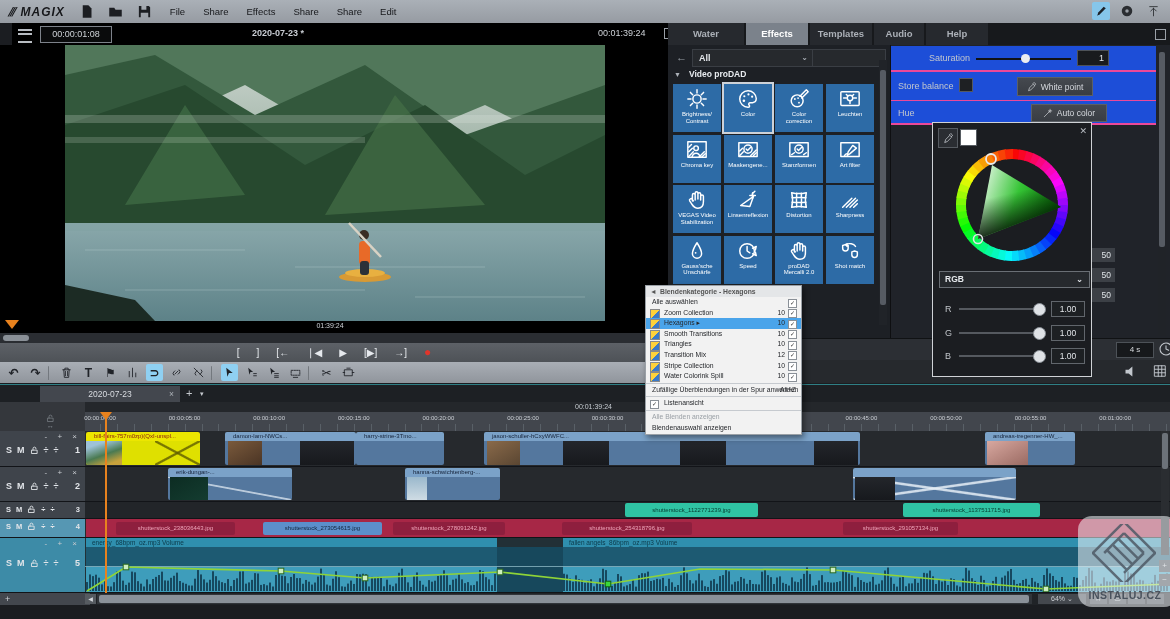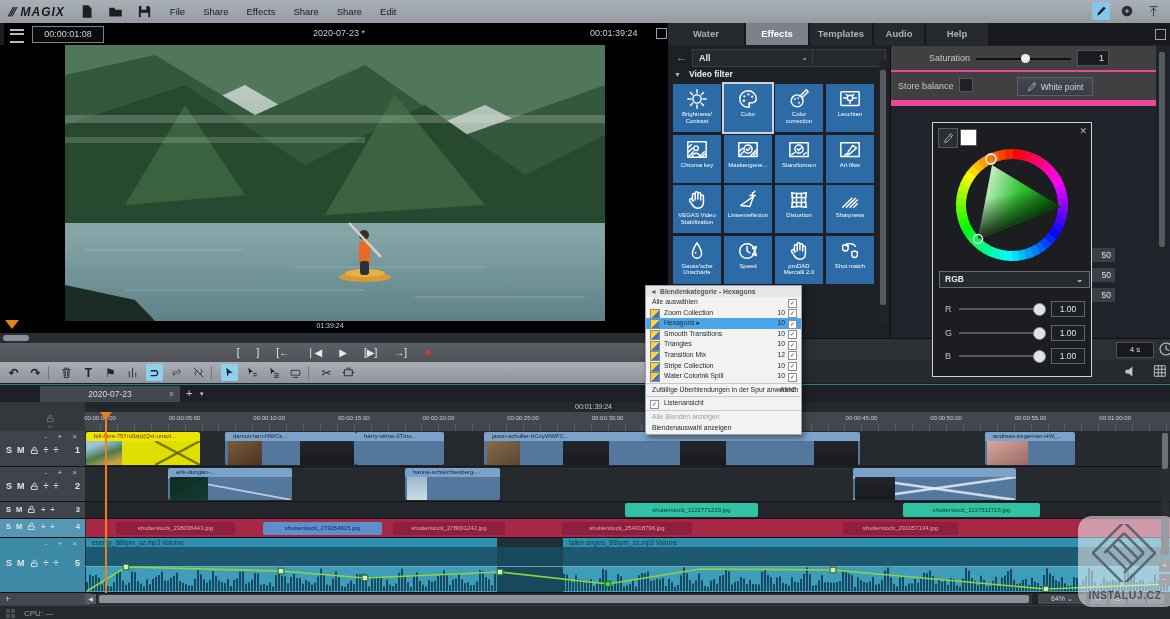--- a/index.html
+++ b/index.html
@@ -13,26 +13,26 @@
   
   #menubar{left:0;top:0;width:1170px;height:23px;background:linear-gradient(#aab0b7,#969ba2);display:flex;align-items:center;color:#17181b;}
   #logo{font-weight:bold;font-size:12px;margin-left:8px;letter-spacing:1px;font-style:italic;}
   .mb-ico{width:15px;height:15px;margin-left:14px;color:#1c1e22;}
   .menu-item{margin-left:18px;font-size:9.5px;cursor:default;}
   #mb-right{position:absolute;right:8px;top:2px;display:flex;gap:8px;align-items:center;}
   .mbr{width:18px;height:18px;display:flex;align-items:center;justify-content:center;border-radius:2px;color:#1c2228;}
   .mbr.hl{background:#86c6ea;}
 
   
-  #prev-top{left:4px;top:23px;width:668px;height:22px;background:#000;}
+  #prev-top{left:12px;top:23px;width:668px;height:22px;background:#000;}
   #burger{left:6px;top:6px;width:14px;height:10px;border-top:2px solid #b8bcc2;border-bottom:2px solid #b8bcc2;}
   #burger:before{content:"";display:block;margin-top:2px;border-top:2px solid #b8bcc2;}
   .tc{font-size:9px;color:#cfd3d8;}
   #tc-left{left:28px;top:3px;width:70px;height:15px;border:1px solid #7d828a;background:#0a0b0c;text-align:center;line-height:15px;}
-  #prev-title{left:240px;top:5px;width:190px;text-align:center;color:#c9cdd3;}
+  #prev-title{left:240px;top:5px;width:190px;text-align:left;color:#c9cdd3;font-weight:bold;}
   #tc-right{left:586px;top:5px;}
   .winico{width:9px;height:9px;border:1.5px solid #9aa0a7;}
   #video{left:65px;top:45px;width:540px;height:276px;}
   #ov-time{left:300px;top:322px;width:60px;text-align:center;font-size:7px;color:#cdd1d7;}
   #ph-tri{left:5px;top:320px;width:0;height:0;border-left:7px solid transparent;border-right:7px solid transparent;border-top:9px solid #e8821e;}
   #scrub{left:0;top:333px;width:668px;height:10px;background:#2a2d32;}
   #scrub-thumb{left:3px;top:2px;width:26px;height:6px;background:#8a9097;border-radius:3px;}
   #transport{left:0;top:343px;width:668px;height:19px;background:linear-gradient(#5d6167,#4e5257);display:flex;align-items:center;justify-content:center;gap:17px;}
   .tr-btn{color:#e6e9ed;font-size:10px;line-height:19px;}
   .tr-btn.rec{color:#e0352b;font-size:12px;}
@@ -53,21 +53,21 @@
   #sect{left:6px;top:24px;color:#e8ebef;font-weight:bold;font-size:8.5px;}
   #sect .car{color:#aeb3ba;margin-right:8px;font-size:7px;}
   #tiles{left:0;top:0;}
   .tile{position:absolute;width:48px;height:48px;background:#2d6ba6;color:#fff;text-align:center;}
   .tile.sel{outline:2px solid #cdd2d8;}
   .tile .tic{margin:4px auto 0;width:22px;height:22px;}
   .tile .tlb{font-size:6px;line-height:6.5px;margin-top:1px;padding:0 1px;}
   .vsb{background:#202328;}
   .vsb .th{position:absolute;left:1px;background:#565b63;border-radius:2px;}
   #settings{left:890px;top:45px;width:280px;height:293px;background:#202329;border-left:1px solid #0e0f11;}
-  .set-row{position:absolute;left:0;width:265px;background:#404040;border-bottom:6px solid #ec4899;}
+  .set-row{position:absolute;left:0;width:265px;background:#1d4ed8;border-bottom:2px solid #ec4899;}
   .set-lbl{position:absolute;color:#c3c7cd;font-size:9px;}
   .slider-line{position:absolute;height:2px;background:#101215;}
   .knob{position:absolute;width:9px;height:9px;border-radius:50%;background:#eceef0;}
   .valbox{position:absolute;background:#191b1e;border:1px solid #4d5258;color:#e3e6ea;text-align:right;padding-right:4px;font-size:9px;}
   .sbtn{position:absolute;background:linear-gradient(#45494f,#393d43);border:1px solid #5b6066;color:#d6d9de;font-size:8.5px;text-align:center;display:flex;align-items:center;justify-content:center;gap:4px;}
   #wb-swatch{left:68px;top:6px;width:12px;height:12px;background:#1e2023;border:1px solid #55595f;position:absolute;}
 
   
   #cpop{left:932px;top:122px;width:158px;height:253px;background:#1b1d21;border:1px solid #cfd2d6;z-index:30;}
   .cp-btn{position:absolute;width:18px;height:18px;background:#2a2d32;border:1px solid #565b61;color:#cfd3d8;display:flex;align-items:center;justify-content:center;}
@@ -330,21 +330,21 @@
     </div>
   <div class="abs winico" style="left:1155px;top:29px"></div>
 
   <div id="browser" class="abs">
     <div id="filter-back" class="abs">←</div>
     <div id="filter-dd" class="abs">
       <span>All</span>
       <span id="filter-ch">⌄</span>
     </div>
     <div id="searchbox" class="abs"></div>
-    <div id="sect" class="abs"><span class="car">▼</span><span>Video filter</span></div>
+    <div id="sect" class="abs"><span class="car">▼</span><span>Video proDAD</span></div>
     <div id="tiles">
         <div class="tile" style="left: 5px; top: 39px;">
           <div class="tic">
             <svg width="22" height="22" viewBox="0 0 24 24" class="ico ">
               <circle cx="12" cy="12" r="4.5"></circle>
               <g>
                 <line x1="12" y1="2" x2="12" y2="5.5"></line>
                 <line x1="12" y1="18.5" x2="12" y2="22"></line>
                 <line x1="2" y1="12" x2="5.5" y2="12"></line>
                 <line x1="18.5" y1="12" x2="22" y2="12"></line>
@@ -556,20 +556,29 @@
       <span class="valbox" style="left:186px;top:4px;width:26px;height:14px;line-height:14px">1</span>
     </div>
     <div class="set-row" style="top:27px;height:28px">
       <span class="set-lbl" style="left:7px;top:9px">Store balance</span>
       <span id="wb-swatch"></span>
       <span class="sbtn" style="left:126px;top:5px;width:74px;height:17px">
         <svg width="10" height="10" viewBox="0 0 24 24" class="ico">
             <path d="M4 20l2-6 9-9 4 4-9 9z M14 4l3-3 4 4-3 3"></path>
           </svg>
         <span>White point</span>
+      </span>
+    </div>
+    <div class="set-row" style="top:56px;height:22px">
+      <span class="set-lbl" style="left:7px;top:7px">Hue</span>
+      <span class="sbtn" style="left:140px;top:3px;width:74px;height:16px">
+        <svg width="10" height="10" viewBox="0 0 24 24" class="ico">
+            <path d="M3 21L17 7 M17 3v8 M13 7h8"></path>
+          </svg>
+        <span>Auto color</span>
       </span>
     </div>
     <div class="abs vsb" style="left:267px;top:3px;width:8px;height:288px">
       <div class="th" style="top:4px;width:6px;height:195px"></div>
     </div>
     <div id="h50s">
         <div class="h50" style="left: 190px; top: 203px;">50</div>
         <div class="h50" style="left: 190px; top: 223px;">50</div>
         <div class="h50" style="left: 190px; top: 243px;">50</div>
       </div>
@@ -1273,33 +1282,20 @@
     <div id="hsb-track">
         <div id="hsb-thumb"></div>
       </div>
     <div id="zoombox"><span>64%</span> ⌄</div>
     <div class="zbtn" style="left:1090px">↔</div>
     <div class="zbtn" style="left:1109px">▭</div>
     <div class="zbtn" style="left:1128px">−</div>
     <div class="zbtn" style="left:1147px">+</div>
   </div>
 
-  <div id="statusbar" class="abs">
-    <span id="sb-grid">
-      <svg width="9" height="9" viewBox="0 0 9 9">
-          <g fill="#4a4f55">
-            <rect width="4" height="4"></rect>
-            <rect x="5" width="4" height="4"></rect>
-            <rect y="5" width="4" height="4"></rect>
-            <rect x="5" y="5" width="4" height="4"></rect>
-          </g>
-        </svg>
-    </span>
-    <span id="cpu">CPU: —</span>
-  </div>
 
   <div id="tmenu" class="abs">
     <div class="hdr">
       <span class="bk">◄</span>
       <span>Blendenkategorie - Hexagons</span>
     </div>
     <div class="tm-row plain">
       <span>Alle auswählen</span>
       <span class="tm-cb">✓</span>
     </div>

